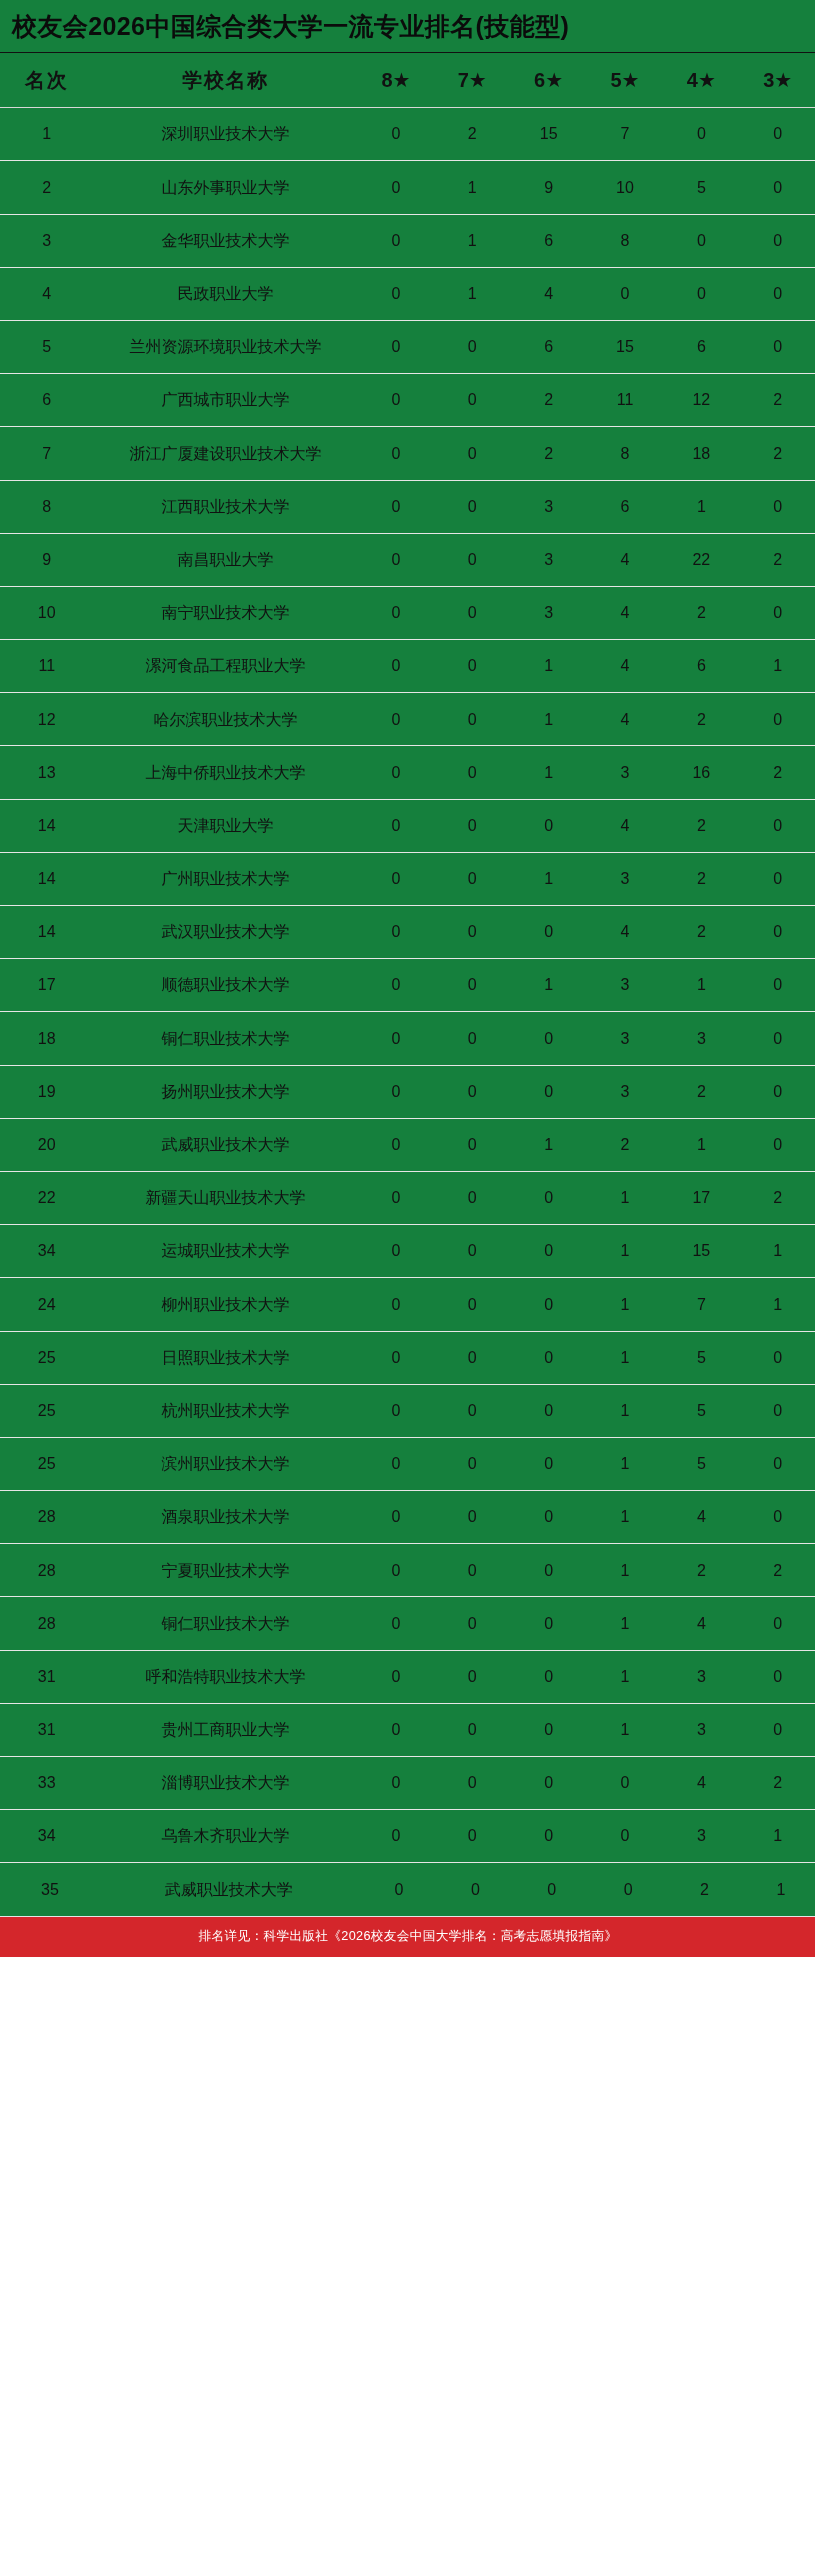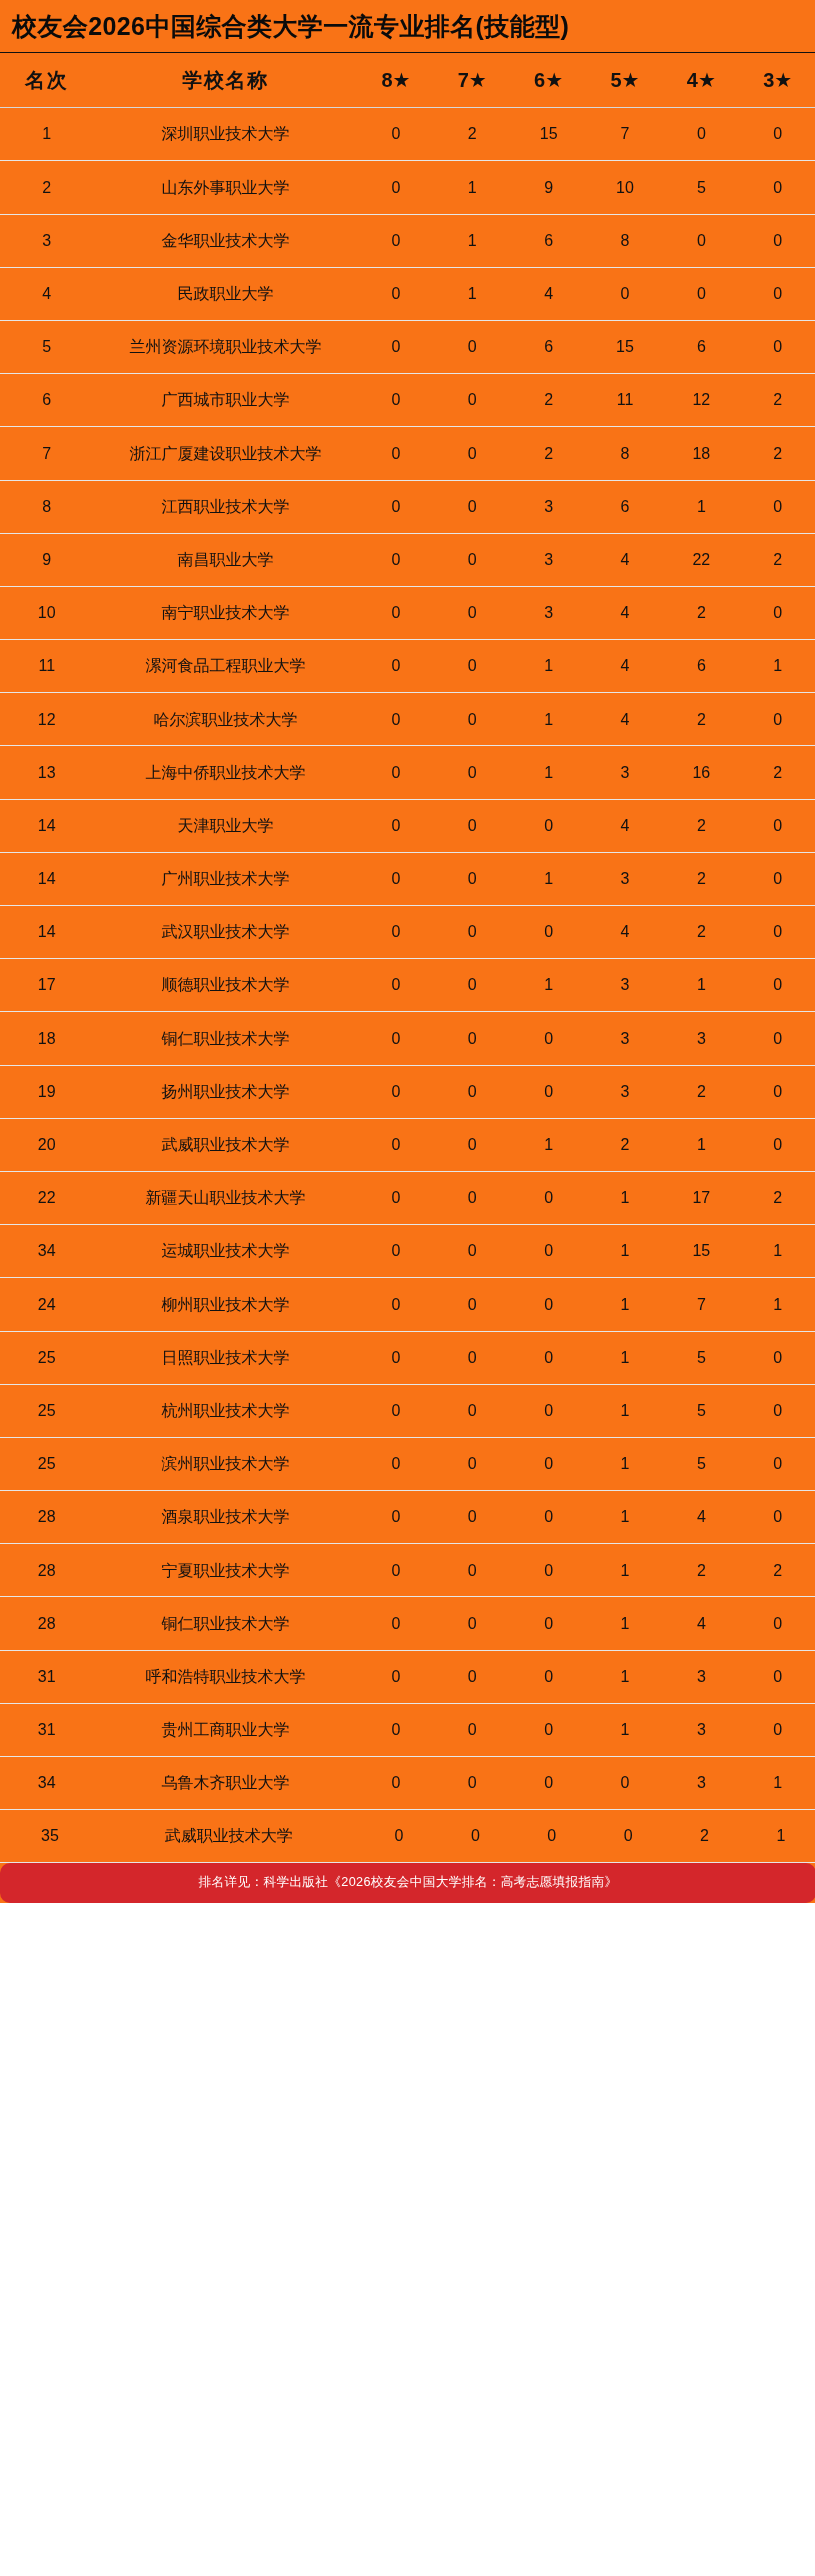--- a/index.html
+++ b/index.html
@@ -9,21 +9,21 @@
     background: #ffffff;
   }
   body {
     width: 816px;
     font-family: "Liberation Sans", "DejaVu Sans", sans-serif;
     color: #111111;
   }
   .page {
     width: 816px;
     margin: 0 auto;
-    background: #f97316;
+    background: #15803d;
   }
   .title-bar {
     height: 53px;
     display: flex;
     align-items: center;
     padding: 0 12px;
     border-bottom: 1.7px solid #111111;
   }
   .title-text {
     font-size: 25px;
@@ -414,20 +414,30 @@
           <td>31</td>
           <td class="name-cell">贵州工商职业大学</td>
           <td>0</td>
           <td>0</td>
           <td>0</td>
           <td>1</td>
           <td>3</td>
           <td>0</td>
         </tr>
         <tr class="data-row">
+          <td>33</td>
+          <td class="name-cell">淄博职业技术大学</td>
+          <td>0</td>
+          <td>0</td>
+          <td>0</td>
+          <td>0</td>
+          <td>4</td>
+          <td>2</td>
+        </tr>
+        <tr class="data-row">
           <td>34</td>
           <td class="name-cell">乌鲁木齐职业大学</td>
           <td>0</td>
           <td>0</td>
           <td>0</td>
           <td>0</td>
           <td>3</td>
           <td>1</td>
         </tr>
         <tr class="data-row">
@@ -436,16 +446,16 @@
           <td>0</td>
           <td>0</td>
           <td>0</td>
           <td>0</td>
           <td>2</td>
           <td>1</td>
         </tr>
       </tbody>
   </table>
 
-  <div class="footer" style="background: rgb(212, 38, 43); color: rgb(255, 255, 255); border-radius: 10px;">排名详见：科学出版社《2026校友会中国大学排名：高考志愿填报指南》</div>
+  <div class="footer" style="background: rgb(212, 38, 43); color: rgb(255, 255, 255);">排名详见：科学出版社《2026校友会中国大学排名：高考志愿填报指南》</div>
 
 </div>
 
 
 </body></html>

